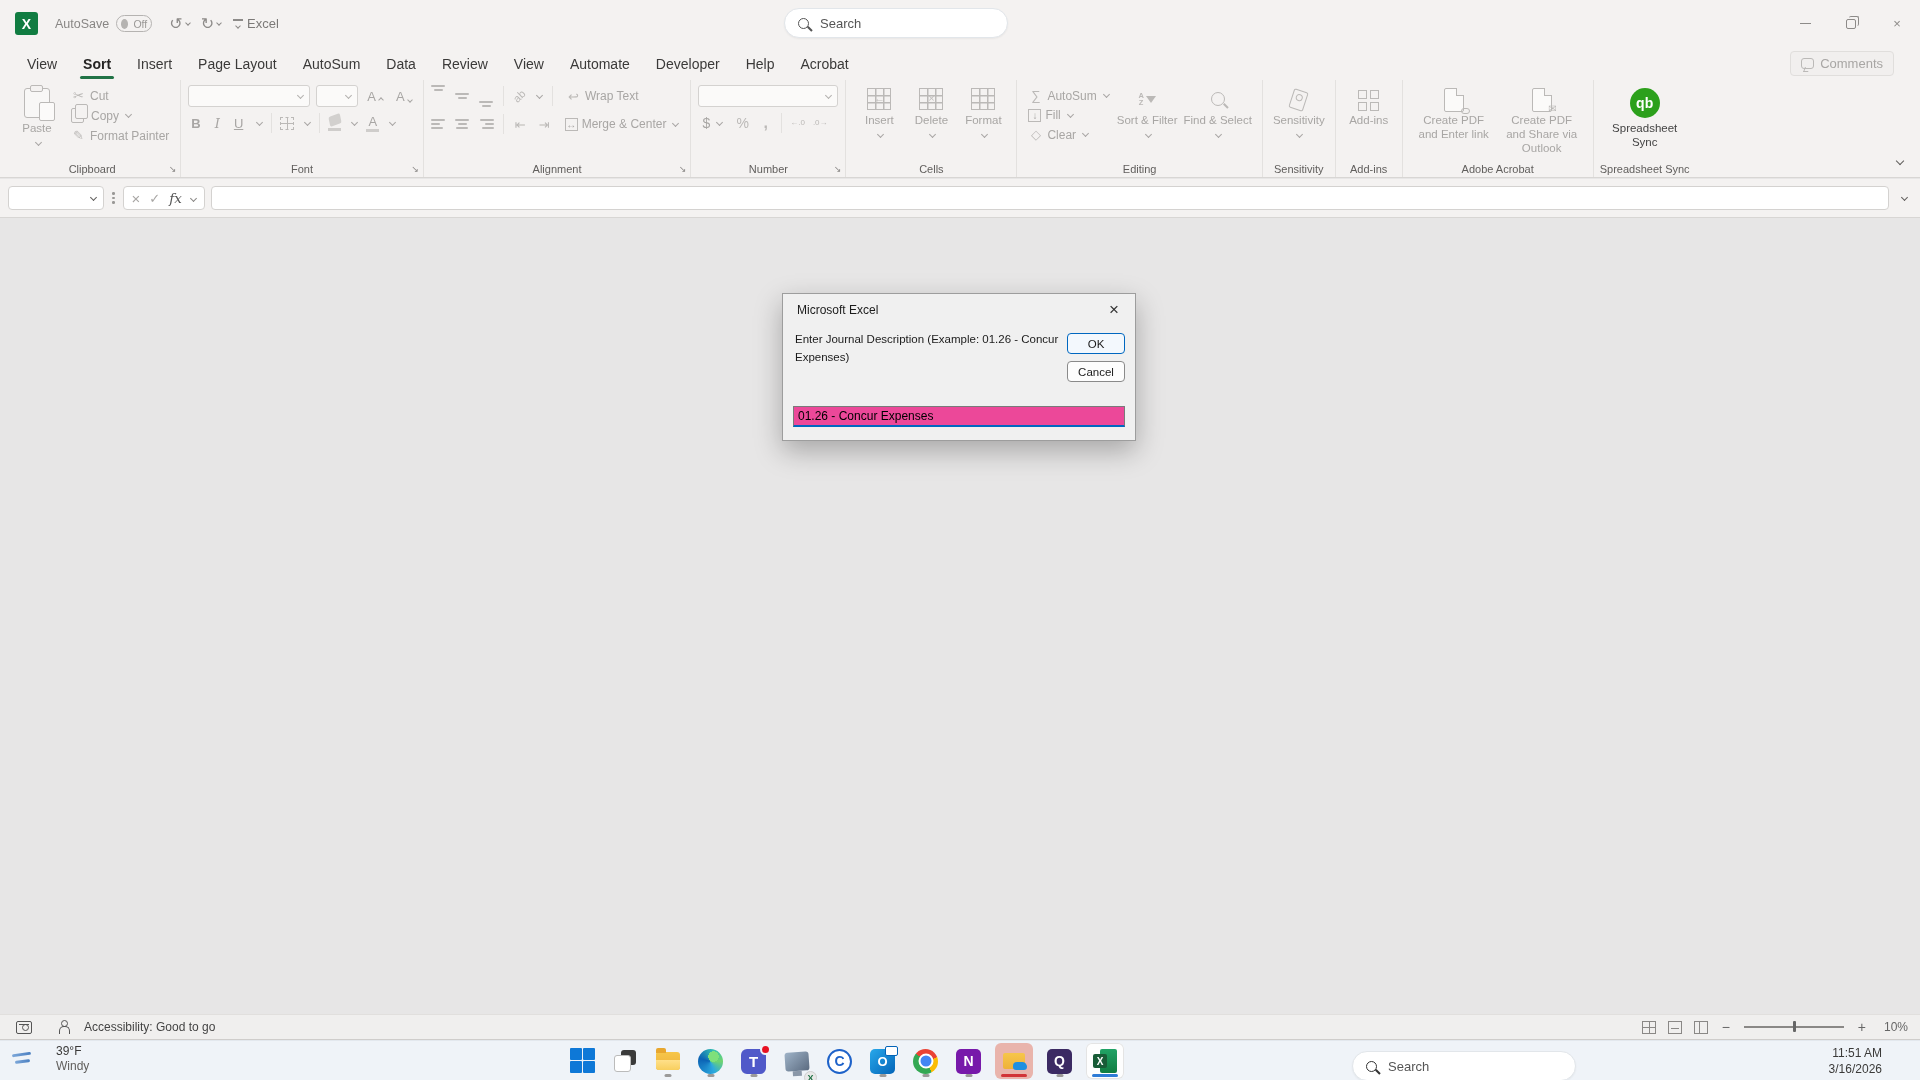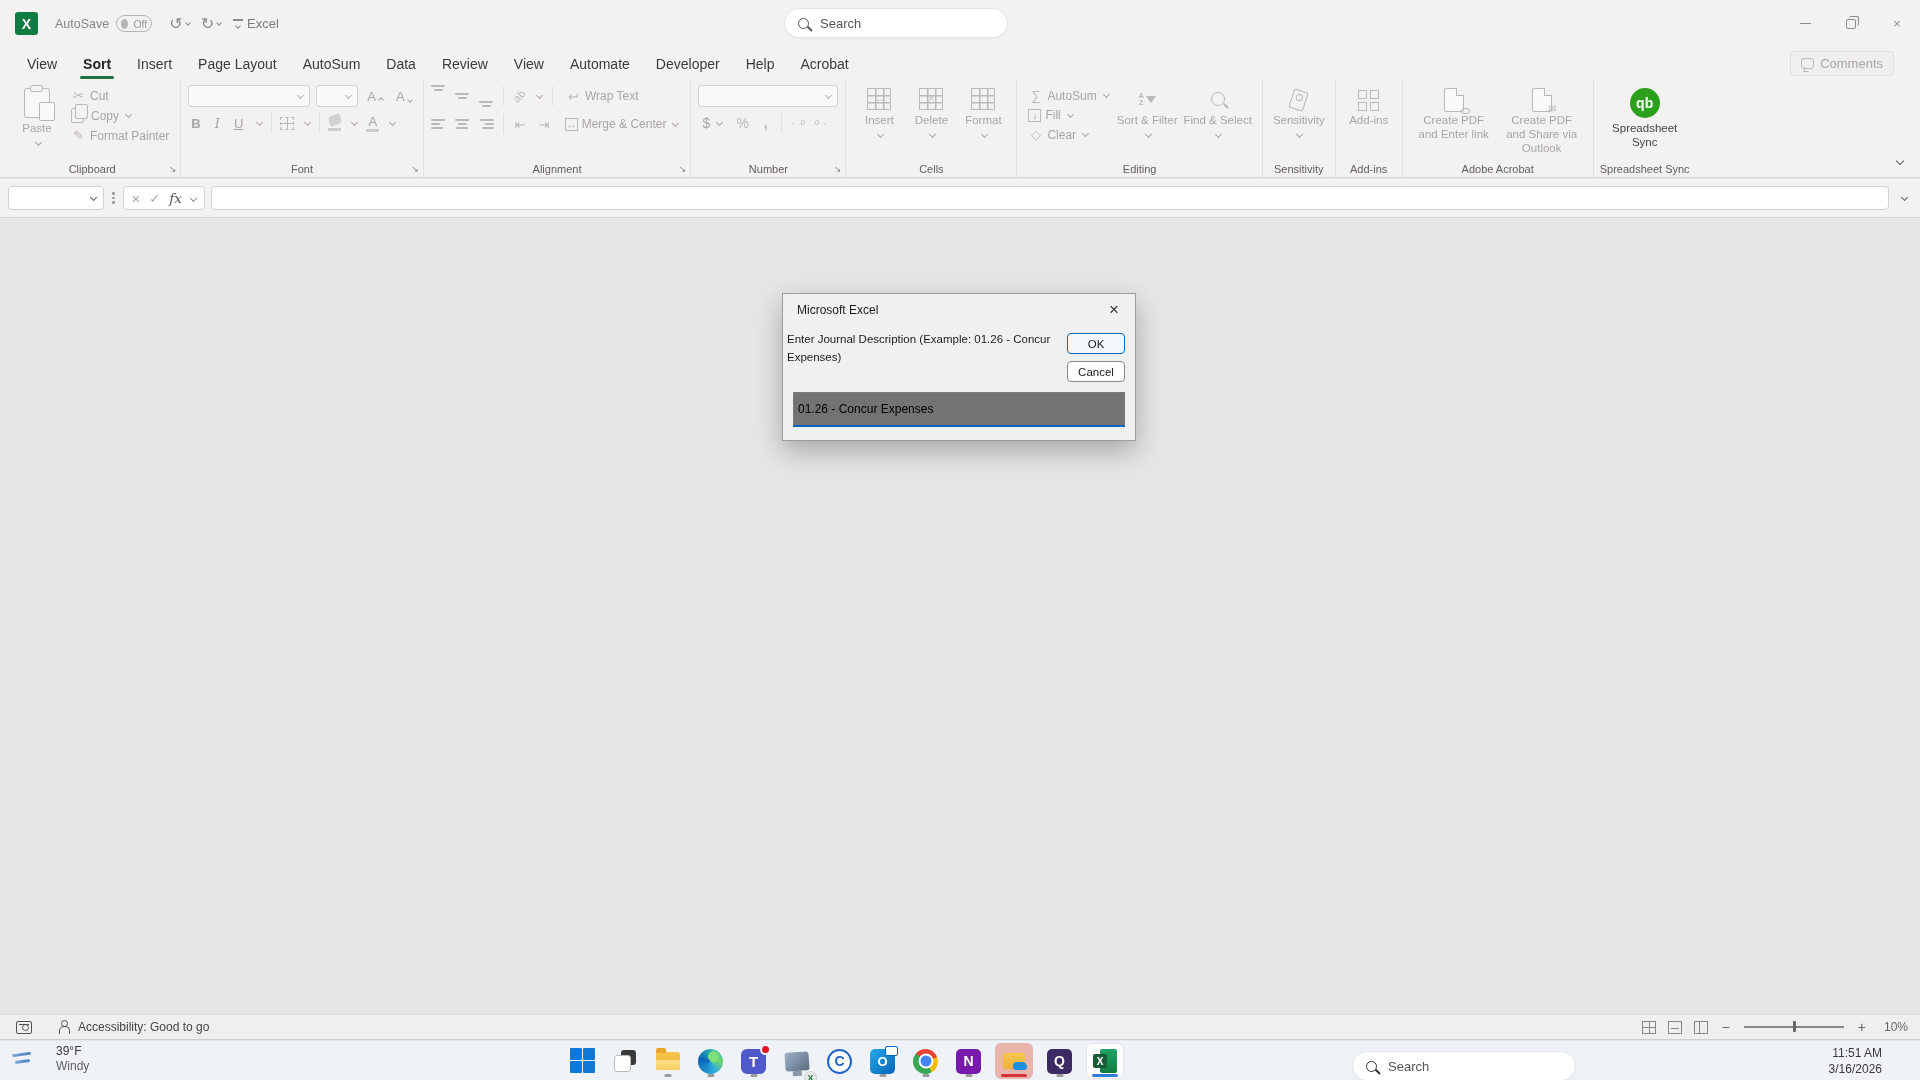--- a/index.html
+++ b/index.html
@@ -113,32 +113,32 @@
   .fml-input{flex:1;height:24px;background:#fff;border:1px solid #d4d2d0;border-radius:4px;color:#333;padding:0 8px;font-size:12px}
   .fbar-exp{color:#605e5c;padding:0 4px}
 
   
   .canvas{position:absolute;left:0;top:219px;right:0;bottom:66px;background:var(--canvas)}
 
   
   .dlg{position:absolute;left:782px;top:293px;width:354px;height:148px;background:#f0f0f0;border:1px solid #9d9d9d;box-shadow:0 10px 26px rgba(0,0,0,.28);font-size:12px;color:#1b1b1b}
   .dlg-title{position:absolute;left:14px;top:9px;font-size:12px;color:#1b1b1b}
   .dlg-close{position:absolute;right:12px;top:5px;font-size:17px;color:#333;line-height:1;padding:2px 4px}
-  .dlg-msg{position:absolute;left:4px;top:37px;width:298px;font-size:11.5px;line-height:1.55;color:#1b1b1b}
+  .dlg-msg{position:absolute;left:12px;top:37px;width:298px;font-size:11.5px;line-height:1.55;color:#1b1b1b}
   .dlg-btn{position:absolute;right:10px;width:58px;height:21px;display:flex;align-items:center;justify-content:center;font-size:11.5px;border-radius:4px;background:#fdfdfd;border:1px solid #8a8a8a;color:#1b1b1b}
   .dlg-ok{top:39px;border:1.8px solid var(--blue);background:#f3f8fd}
   .dlg-cancel{top:67px}
-  .dlg-input{position:absolute;left:10px;right:10px;bottom:13px;height:19px;border:1px solid #7a7a7a;border-bottom:2px solid var(--blue);background:#737373;font-size:12px;padding:16px 4px;color:#000;font-family:"Liberation Sans",sans-serif}
+  .dlg-input{position:absolute;left:10px;right:10px;bottom:13px;height:19px;border:1px solid #7a7a7a;border-bottom:2px solid var(--blue);background:#ec4899;font-size:12px;padding:9px 4px;color:#000;font-family:"Liberation Sans",sans-serif}
 
   
   .status{position:absolute;left:0;right:0;bottom:40px;height:26px;background:#f0efee;border-top:1px solid #e1dfdd;border-bottom:1px solid #cfcdcb;display:flex;align-items:center;font-size:12px;color:#444}
   .rec-ico{width:16px;height:13px;border:1.4px solid #555;border-radius:2px;margin-left:16px;position:relative}
   .rec-ico::before{content:"";position:absolute;left:2px;right:2px;top:2px;height:1.3px;background:#555}
   .rec-ico::after{content:"";position:absolute;right:2px;bottom:1.5px;width:5px;height:5px;border:1.4px solid #555;border-radius:50%}
-  .a11y{display:flex;align-items:center;gap:8px;margin-left:26px}
+  .a11y{display:flex;align-items:center;gap:14px;margin-left:26px}
   .person{width:12px;height:14px;position:relative}
   .person::before{content:"";position:absolute;left:3px;top:0;width:5px;height:5px;border:1.3px solid #555;border-radius:50%}
   .person::after{content:"";position:absolute;left:1px;top:6px;width:9px;height:7px;border:1.3px solid #555;border-bottom:none;border-radius:5px 5px 0 0}
   .status-right{position:absolute;right:12px;display:flex;align-items:center;gap:12px;color:#666}
   .view-ico{width:14px;height:13px;border:1.4px solid #8a8886;position:relative}
   .view-ico.v1{background:linear-gradient(#8a8886,#8a8886) 0 5px/100% 1.2px no-repeat,linear-gradient(#8a8886,#8a8886) 6px 0/1.2px 100% no-repeat}
   .view-ico.v2::before{content:"";position:absolute;inset:2px 2px 4px 2px;border-bottom:1.2px solid #8a8886}
   .view-ico.v3::before{content:"";position:absolute;left:4px;top:0;bottom:0;width:1.2px;background:#8a8886}
   .zoom-track{width:100px;height:1.6px;background:#8a8886;position:relative}
   .zoom-thumb{position:absolute;left:49px;top:-5px;width:3px;height:11px;background:#666;border-radius:1px}

